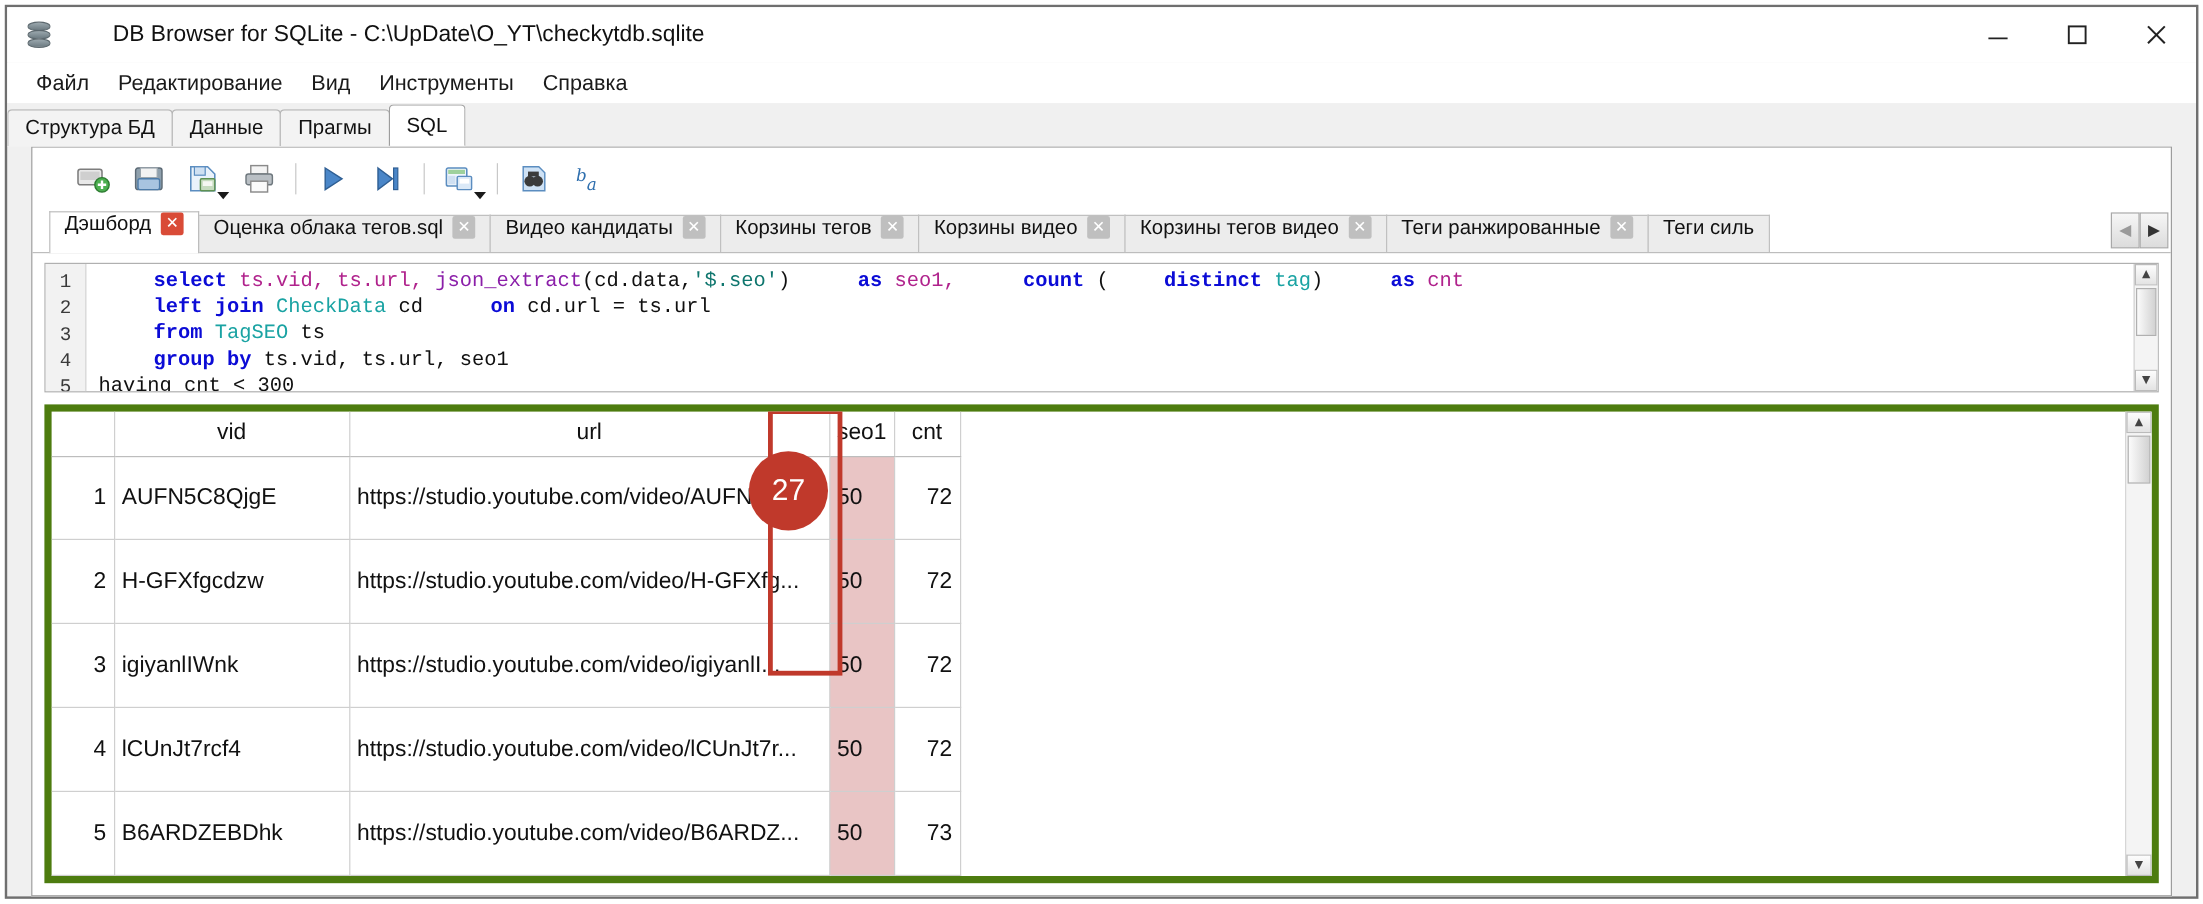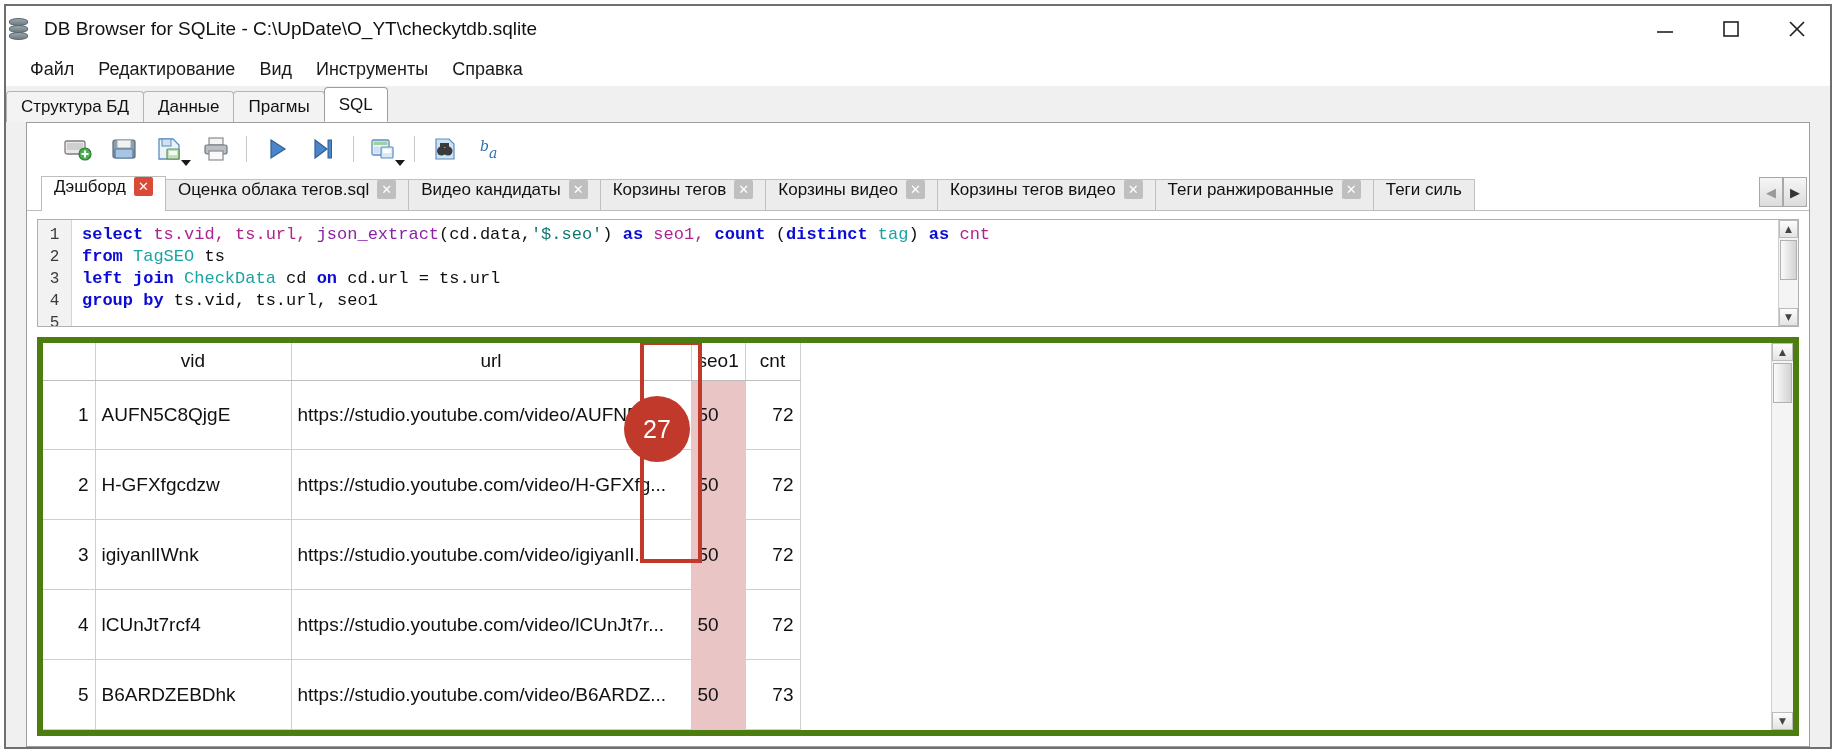--- a/index.html
+++ b/index.html
@@ -18,22 +18,23 @@
     display: flex;
     flex-direction: column;
   }
 
   
   .titlebar {
     height: 46px;
     background: #ffffff;
     display: flex;
     align-items: center;
-    padding-left: 0;
-    flex: none;
+    padding-left: 14px;
+    flex: none;
+    gap: 36px;
   }
   .app-icon {
     width: 26px; height: 28px;
     margin-right: 12px;
     position: relative;
     flex: none;
   }
   .app-icon .cyl {
     position: absolute; left: 3px; width: 19px;
     background: linear-gradient(to bottom, #9aa7ad, #6d7b82);
@@ -243,21 +244,21 @@
   }
   .code {
     flex: 1;
     padding: 4px 0 0 10px;
     font-family: "Liberation Mono", monospace;
     font-size: 17px;
     overflow: hidden;
     white-space: nowrap;
   }
   .code div { height: 22px; line-height: 22px; }
-  .kw  { color: #0b0bd6; font-weight: bold; }
+  .kw  { color: #0b0bd6; font-weight: bold; margin-left: 46px; }
   .tbl { color: #1aa3a3; text-align: right; }
   .fn  { color: #8b1fa9; }
   .str { color: #0f766e; }
   .pl  { color: #101010; }
   .col { color: #b0228c; }
 
   .editor-scroll {
     width: 20px;
     background: #f0f0f0;
     border-left: 1px solid #cfcfcf;
@@ -283,21 +284,21 @@
 
   
   .badge {
     position: absolute;
     width: 66px; height: 66px;
     border-radius: 50%;
     background: #c0392b;
     color: #fff;
     font-size: 25px;
     display: flex; align-items: center; justify-content: center;
-    left: 597px; top: 273px;
+    left: 597px; top: 253px;
     z-index: 20;
   }
 
   
   .grid-wrap {
     margin: 10px 10px 10px 10px;
     border: 6px solid #4d7c0f;
     background: #ffffff;
     flex: 1;
     display: flex;
@@ -539,23 +540,24 @@
     <div class="editor-wrap">
       <div class="gutter">
         <div>1</div>
         <div>2</div>
         <div>3</div>
         <div>4</div>
         <div>5</div>
       </div>
       <div class="code" id="code-area">
           <div><span class="kw">select </span><span class="col">ts.vid, ts.url, </span><span class="fn">json_extract</span><span class="pl">(cd.data,</span><span class="str">'$.seo'</span><span class="pl">) </span><span class="kw">as </span><span class="col">seo1, </span><span class="kw">count </span><span class="pl">(</span><span class="kw">distinct </span><span class="tbl">tag</span><span class="pl">) </span><span class="kw">as </span><span class="col">cnt</span></div>
+          <div><span class="kw">left join </span><span class="tbl">CheckData </span><span class="pl">cd </span><span class="kw">on </span><span class="pl">cd.url = ts.url</span></div>
           <div><span class="kw">from </span><span class="tbl">TagSEO </span><span class="pl">ts</span></div>
-          <div><span class="kw">left join </span><span class="tbl">CheckData </span><span class="pl">cd </span><span class="kw">on </span><span class="pl">cd.url = ts.url</span></div>
           <div><span class="kw">group by </span><span class="pl">ts.vid, ts.url, seo1</span></div>
+          <div><span class="pl">  having cnt &lt; 300</span></div>
         </div>
       <div class="editor-scroll">
         <div class="sc-arrow">▲</div>
         <div class="sc-track">
           <div class="sc-thumb"></div>
         </div>
         <div class="sc-arrow">▼</div>
       </div>
     </div>
 

